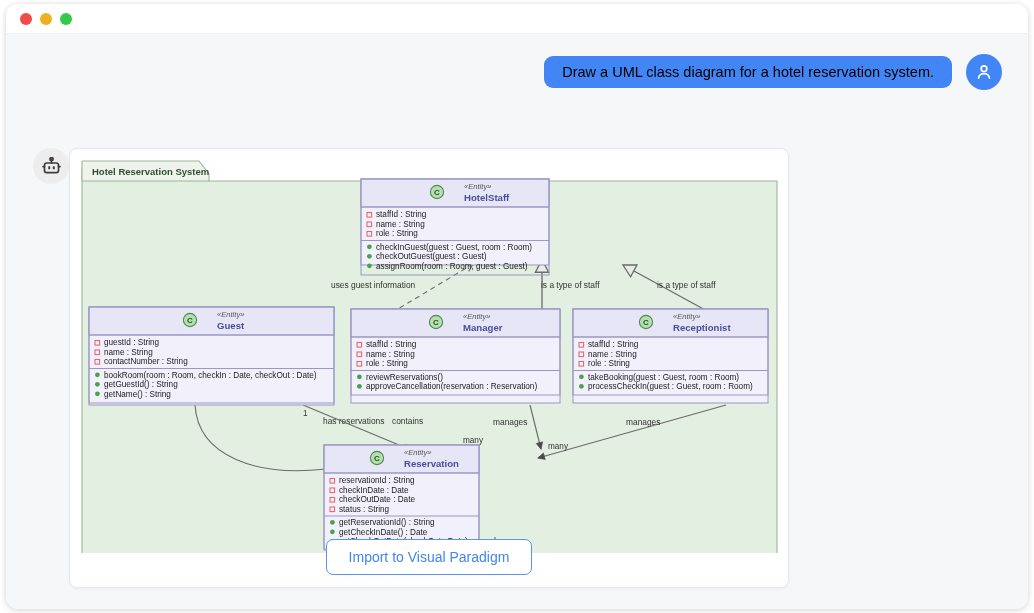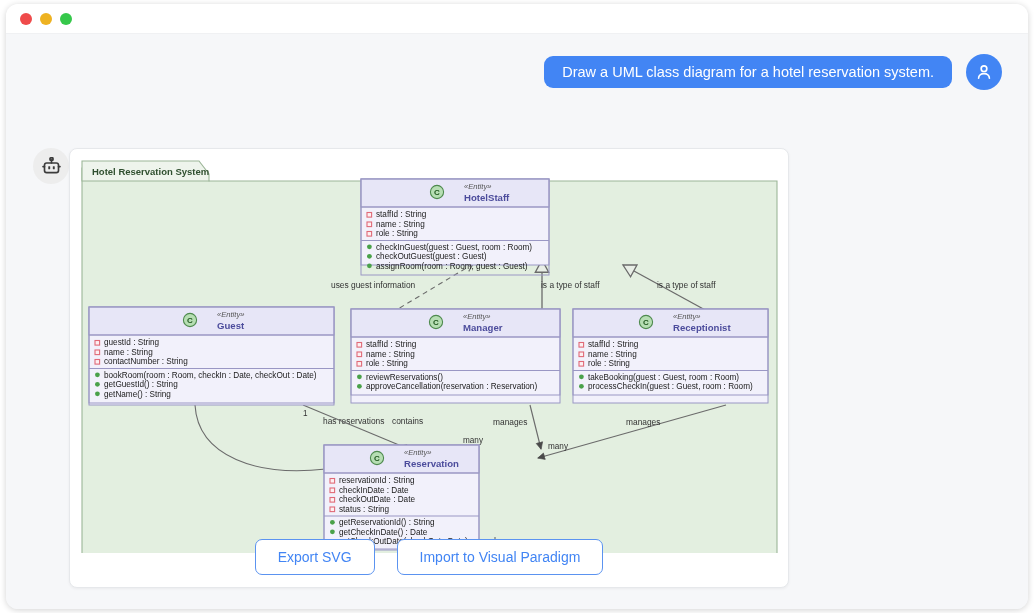--- a/index.html
+++ b/index.html
@@ -32,21 +32,21 @@
   #user-row {
     position:absolute; right:26px; top:20px;
     display:flex; align-items:center; gap:14px;
   }
   #user-avatar {
     width:36px; height:36px; border-radius:50%;
     background:#4285f4; display:flex; align-items:center; justify-content:center;
     flex:0 0 auto;
   }
   #user-bubble {
-    background:#4285f4; color:#ffffff;
+    background:#4285f4; color:#000000;
     border-radius:9px; padding:8px 18px;
     font-size:14.5px; white-space:nowrap;
   }
 
   
   #assistant-row { position:absolute; left:27px; top:114px; display:flex; }
   #bot-avatar {
     width:36px; height:36px; border-radius:50%;
     background:#ededed; display:flex; align-items:center; justify-content:center;
     flex:0 0 auto;
@@ -306,21 +306,20 @@
                 <circle cx="254.4" cy="384.3" r="2.4" fill="#4aa14a"></circle>
                 <text x="261" y="387" font-size="8.2" fill="#1b1b1b">setCheckOutDate(checkOut : Date)</text>
               </g>
               <rect x="246" y="288" width="155" height="104" fill="none" stroke="#9a97c4" stroke-width="1"></rect>
             </g>
 
           </svg>
         </div>
 
         <div id="card-actions">
-          <button class="vp-btn">Export SVG</button>
           <button class="vp-btn">Import to Visual Paradigm</button>
         </div>
 
       </div>
     </div>
 
   </div>
 </div>
 
 </body></html>

